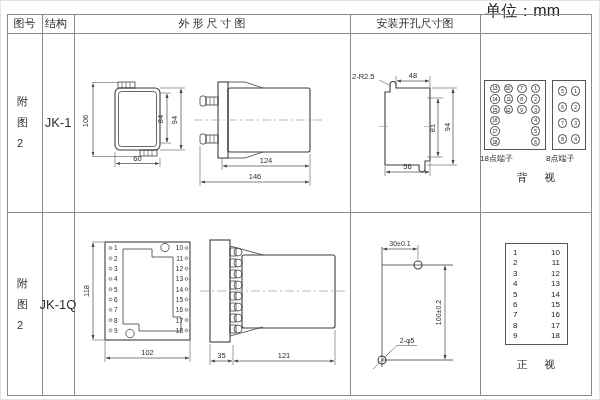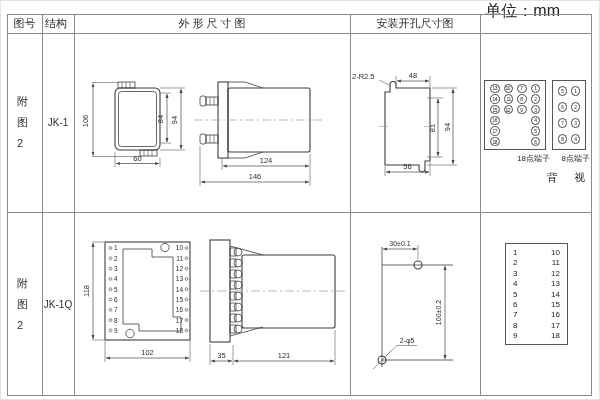--- a/index.html
+++ b/index.html
@@ -6,40 +6,40 @@
   .page{position:relative;width:600px;height:400px;background:#fff;
         font-family:"Liberation Sans",sans-serif;color:#2f2f2f;overflow:hidden;
         box-shadow:inset 0 0 0 1px #e3e3e3}
   .hline,.vline{position:absolute;background:#8a8a8a}
   .hline{height:1px}.vline{width:1px}
   .cellhead{position:absolute;display:flex;align-items:center;justify-content:center;
             font-size:11px;color:#2b2b2b;white-space:nowrap}
   .labelcell{position:absolute;display:flex;flex-direction:column;align-items:center;
              justify-content:center;gap:6px}
   .vtext{width:15px;word-break:break-all;line-height:21px;font-size:11px}
-  .model{font-size:10px;white-space:nowrap}
+  .model{font-size:13px;white-space:nowrap}
   .unit{position:absolute;top:1px;left:420px;width:140px;text-align:right;font-size:16px;color:#222}
   svg.cell{position:absolute;overflow:visible}
   svg text{font-size:7.5px;fill:#2b2b2b;font-family:"Liberation Sans",sans-serif}
   .out{fill:none;stroke:#3e3e3e;stroke-width:1.1}
   .out2{fill:none;stroke:#3e3e3e;stroke-width:.8}
   .ext{stroke:#5c5c5c;stroke-width:.6;fill:none}
   .dim{stroke:#474747;stroke-width:.7;fill:none;marker-start:url(#ah);marker-end:url(#ah)}
   .cl{stroke:#9c9c9c;stroke-width:.7;stroke-dasharray:9 3 2 3;fill:none}
   .hatch{stroke:#3e3e3e;stroke-width:.6}
   .termcell{position:absolute}
   .tbox{position:absolute;border:1px solid #555;box-sizing:border-box}
   #t18{display:grid;grid-template-columns:repeat(4,1fr);align-items:center;justify-items:center;padding:2px 3px}
   #t8{display:grid;grid-template-columns:repeat(2,1fr);align-items:center;justify-items:center;padding:2px 3px}
   .tc{width:9.5px;height:9.5px;border:1px solid #4a4a4a;border-radius:50%;box-sizing:border-box;
       display:flex;align-items:center;justify-content:center;background:#fff}
   .tc span{font-size:6px;transform:scale(.82);line-height:1;color:#222;letter-spacing:-.5px}
   .tc.empty{visibility:hidden}
-  .tlabel{position:absolute;font-size:8px;text-align:right;color:#222;white-space:nowrap}
-  .viewlabel{position:absolute;left:0;width:100%;text-align:right;font-size:10.5px;
+  .tlabel{position:absolute;font-size:8px;text-align:left;color:#222;white-space:nowrap}
+  .viewlabel{position:absolute;left:0;width:100%;text-align:center;font-size:10.5px;
              letter-spacing:7px;text-indent:7px;color:#222}
   #tt-box{display:flex;justify-content:space-between;padding:4px 7px}
   #tt-left,#tt-right{font-size:8px;line-height:10.4px;color:#222}
   #tt-right{text-align:right}
   #fv-left text,#fv-right text{font-size:6.5px}
   #fv-left circle,#fv-right circle{fill:none;stroke:#4a4a4a;stroke-width:.7}
 </style>
 </head>
 <body>
 
@@ -390,15 +390,16 @@
           <div>11</div>
           <div>12</div>
           <div>13</div>
           <div>14</div>
           <div>15</div>
           <div>16</div>
           <div>17</div>
           <div>18</div>
         </div>
     </div>
+    <div class="viewlabel" style="top:146px">正 视</div>
   </div>
 
 </div>
 
 </body></html>

